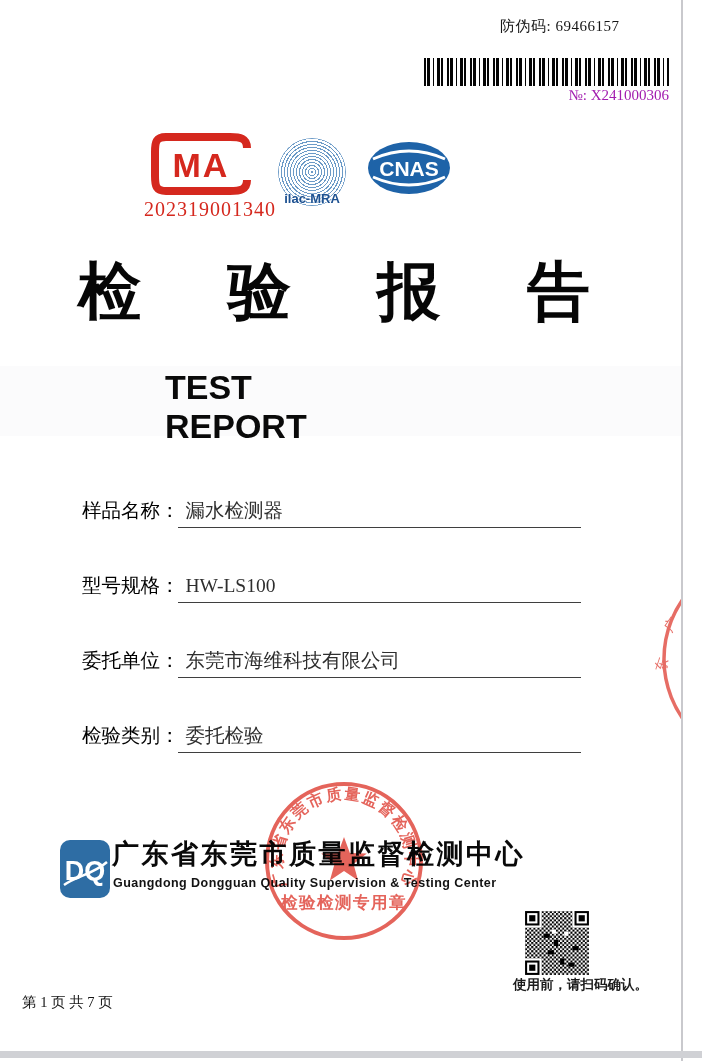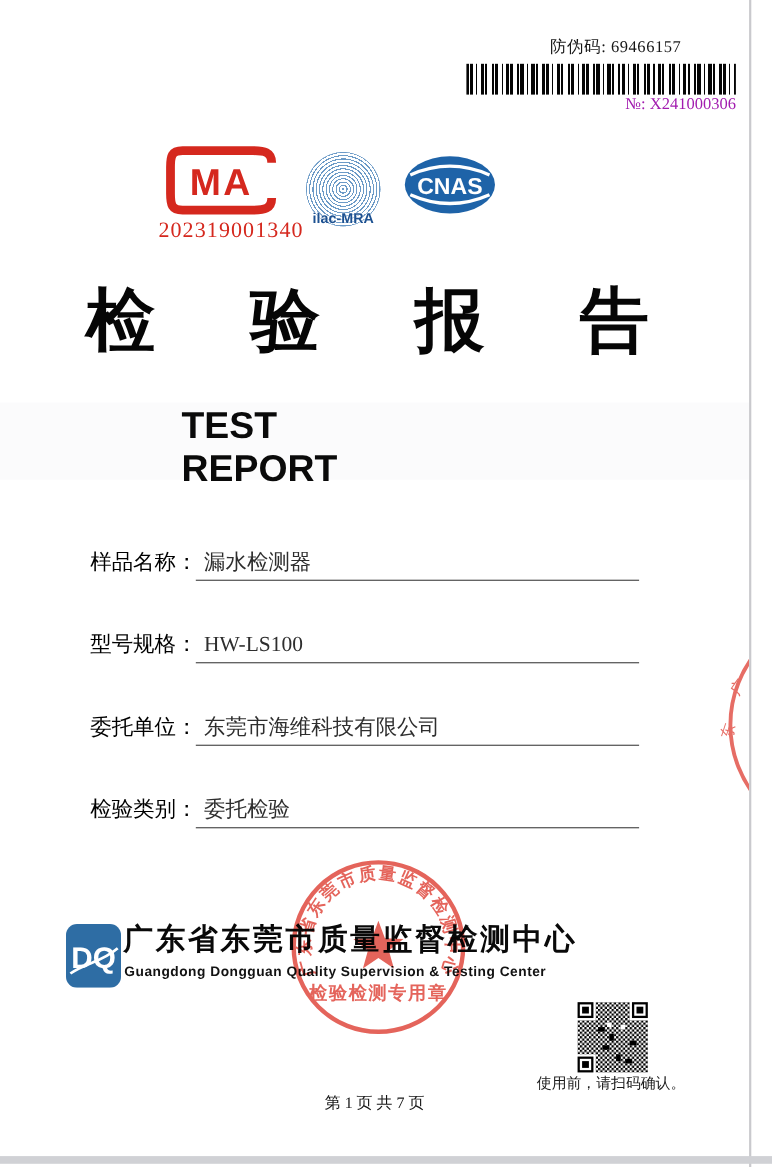--- a/index.html
+++ b/index.html
@@ -2,21 +2,21 @@
 <html><head>
 <meta charset="utf-8">
 <style>
   html,body{margin:0;padding:0;background:#fff;width:702px;height:1061px;overflow:hidden;
     font-family:"Liberation Serif","DejaVu Serif",serif;}
   .page{position:absolute;left:0;top:0;width:681px;height:1061px;background:#fff;
     border-right:2px solid #c9c9cd;overflow:hidden;}
   .abs{position:absolute;}
 
   
-  .anti{left:452px;top:33px;font-size:15px;color:#161616;letter-spacing:.5px;padding-left:48px;}
+  .anti{left:452px;top:17px;font-size:15px;color:#161616;letter-spacing:.5px;padding-left:48px;}
   .barcode{left:424px;top:58px;width:245px;height:28px;background:
     repeating-linear-gradient(90deg,#050505 0 2px,#fff 2px 3px,#050505 3px 6px,#fff 6px 9px,
     #050505 9px 10px,#fff 10px 13px,#050505 13px 16px,#fff 16px 17px,#050505 17px 19px,#fff 19px 23px);}
   .repno{left:424px;top:87px;width:245px;text-align:right;font-size:15px;color:#a21caf;}
 
   
   .cma{left:150px;top:132px;width:106px;height:64px;}
   .cma-num{left:144px;top:198px;width:118px;text-align:center;color:#d5281e;
     font-size:20px;letter-spacing:1px;}
   .ilac{left:278px;top:138px;width:68px;height:68px;border-radius:50%;
@@ -50,22 +50,22 @@
     font-weight:700;font-size:27px;letter-spacing:2.5px;color:#090909;white-space:nowrap;}
   .org-en{left:113px;top:876px;width:430px;font-family:"Liberation Sans",sans-serif;
     font-weight:700;font-size:12.5px;letter-spacing:.45px;color:#121212;white-space:nowrap;}
 
   
   .stamp{left:244px;top:761px;width:200px;height:205px;opacity:.85;mix-blend-mode:multiply;}
   .stamp-frag{left:598px;top:545px;width:85px;height:235px;opacity:.8;mix-blend-mode:multiply;}
 
   
   .qr{left:523px;top:909px;width:68px;height:68px;}
-  .qr-cap{left:488px;top:976px;width:160px;text-align:left;font-size:13.5px;color:#1b1b1b;}
-  .footer{left:0;top:993px;width:681px;text-align:center;font-size:14.5px;color:#141414;}
+  .qr-cap{left:488px;top:976px;width:160px;text-align:right;font-size:13.5px;color:#1b1b1b;font-weight:bold;}
+  .footer{left:0;top:993px;width:681px;font-size:14.5px;color:#141414;padding-left:22px;}
   .bottom-strip{left:0;top:1051px;width:702px;height:7px;background:#d0d1d5;}
 </style>
 </head>
 <body>
 
 <div class="page">
 
   <div class="abs anti">防伪码: 69466157</div>
   <div class="abs barcode"></div>
   <div class="abs repno">№: X241000306</div>

